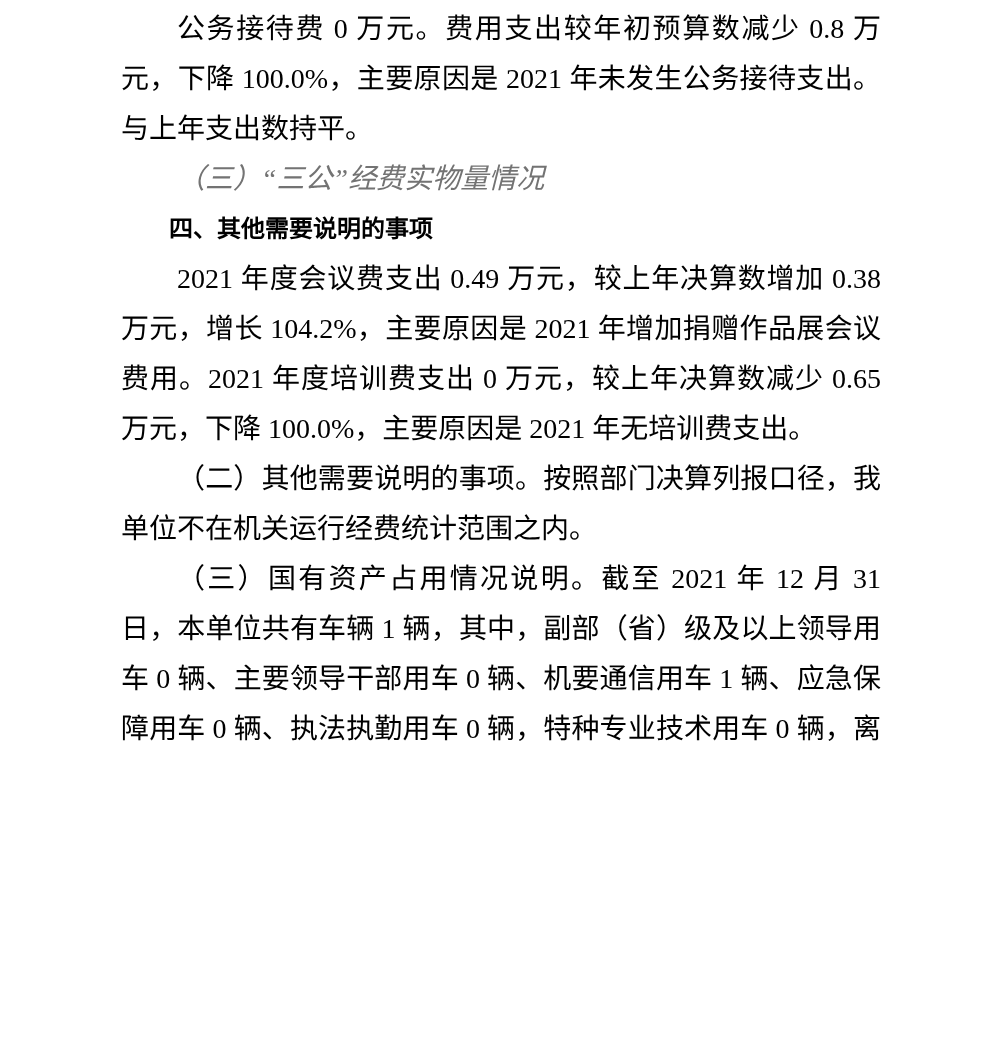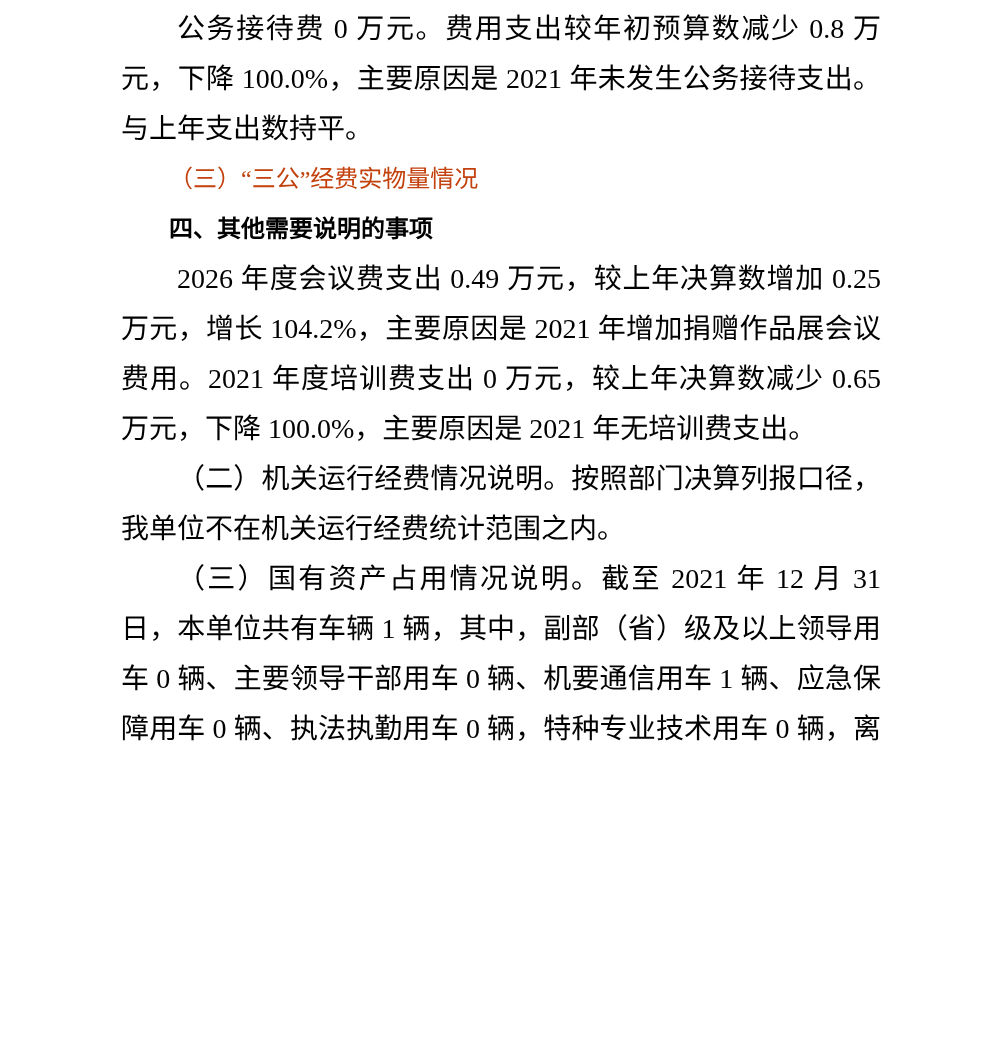--- a/index.html
+++ b/index.html
@@ -29,40 +29,41 @@
     font-family: "Liberation Serif", "DejaVu Serif", serif;
     font-size: 28px;
     line-height: 50px;
     text-align: justify;
     text-justify: inter-ideograph;
     text-indent: 2em;
     color: #000000;
   }
   .sub-heading {
     font-family: "Liberation Serif", "DejaVu Serif", serif;
-    font-size: 24px;
+    font-size: 28px;
     line-height: 50px;
     text-indent: 2em;
     font-weight: 500;
-    color: #c2410c;
+    color: #737373;
+    font-style: italic;
   }
   .main-heading {
     font-family: "Liberation Sans", "DejaVu Sans", sans-serif;
     font-size: 24px;
     line-height: 50px;
     text-indent: 2em;
     font-weight: bold;
     color: #000000;
   }
 </style>
 </head>
 <body>
 
 <div class="page">
   <div class="doc">
     <p class="body-para">公务接待费 0 万元。费用支出较年初预算数减少 0.8 万元，下降 100.0%，主要原因是 2021 年未发生公务接待支出。与上年支出数持平。</p>
     <p class="sub-heading">（三）“三公”经费实物量情况</p>
     <p class="main-heading">四、其他需要说明的事项</p>
-    <p class="body-para">2026 年度会议费支出 0.49 万元，较上年决算数增加 0.25 万元，增长 104.2%，主要原因是 2021 年增加捐赠作品展会议费用。2021 年度培训费支出 0 万元，较上年决算数减少 0.65 万元，下降 100.0%，主要原因是 2021 年无培训费支出。</p>
-    <p class="body-para">（二）机关运行经费情况说明。按照部门决算列报口径，我单位不在机关运行经费统计范围之内。</p>
+    <p class="body-para">2021 年度会议费支出 0.49 万元，较上年决算数增加 0.38 万元，增长 104.2%，主要原因是 2021 年增加捐赠作品展会议费用。2021 年度培训费支出 0 万元，较上年决算数减少 0.65 万元，下降 100.0%，主要原因是 2021 年无培训费支出。</p>
+    <p class="body-para">（二）其他需要说明的事项。按照部门决算列报口径，我单位不在机关运行经费统计范围之内。</p>
     <p class="body-para">（三）国有资产占用情况说明。截至 2021 年 12 月 31 日，本单位共有车辆 1 辆，其中，副部（省）级及以上领导用车 0 辆、主要领导干部用车 0 辆、机要通信用车 1 辆、应急保障用车 0 辆、执法执勤用车 0 辆，特种专业技术用车 0 辆，离退休干部用车 0 辆，</p>
   </div>
 </div>
 
 </body></html>

